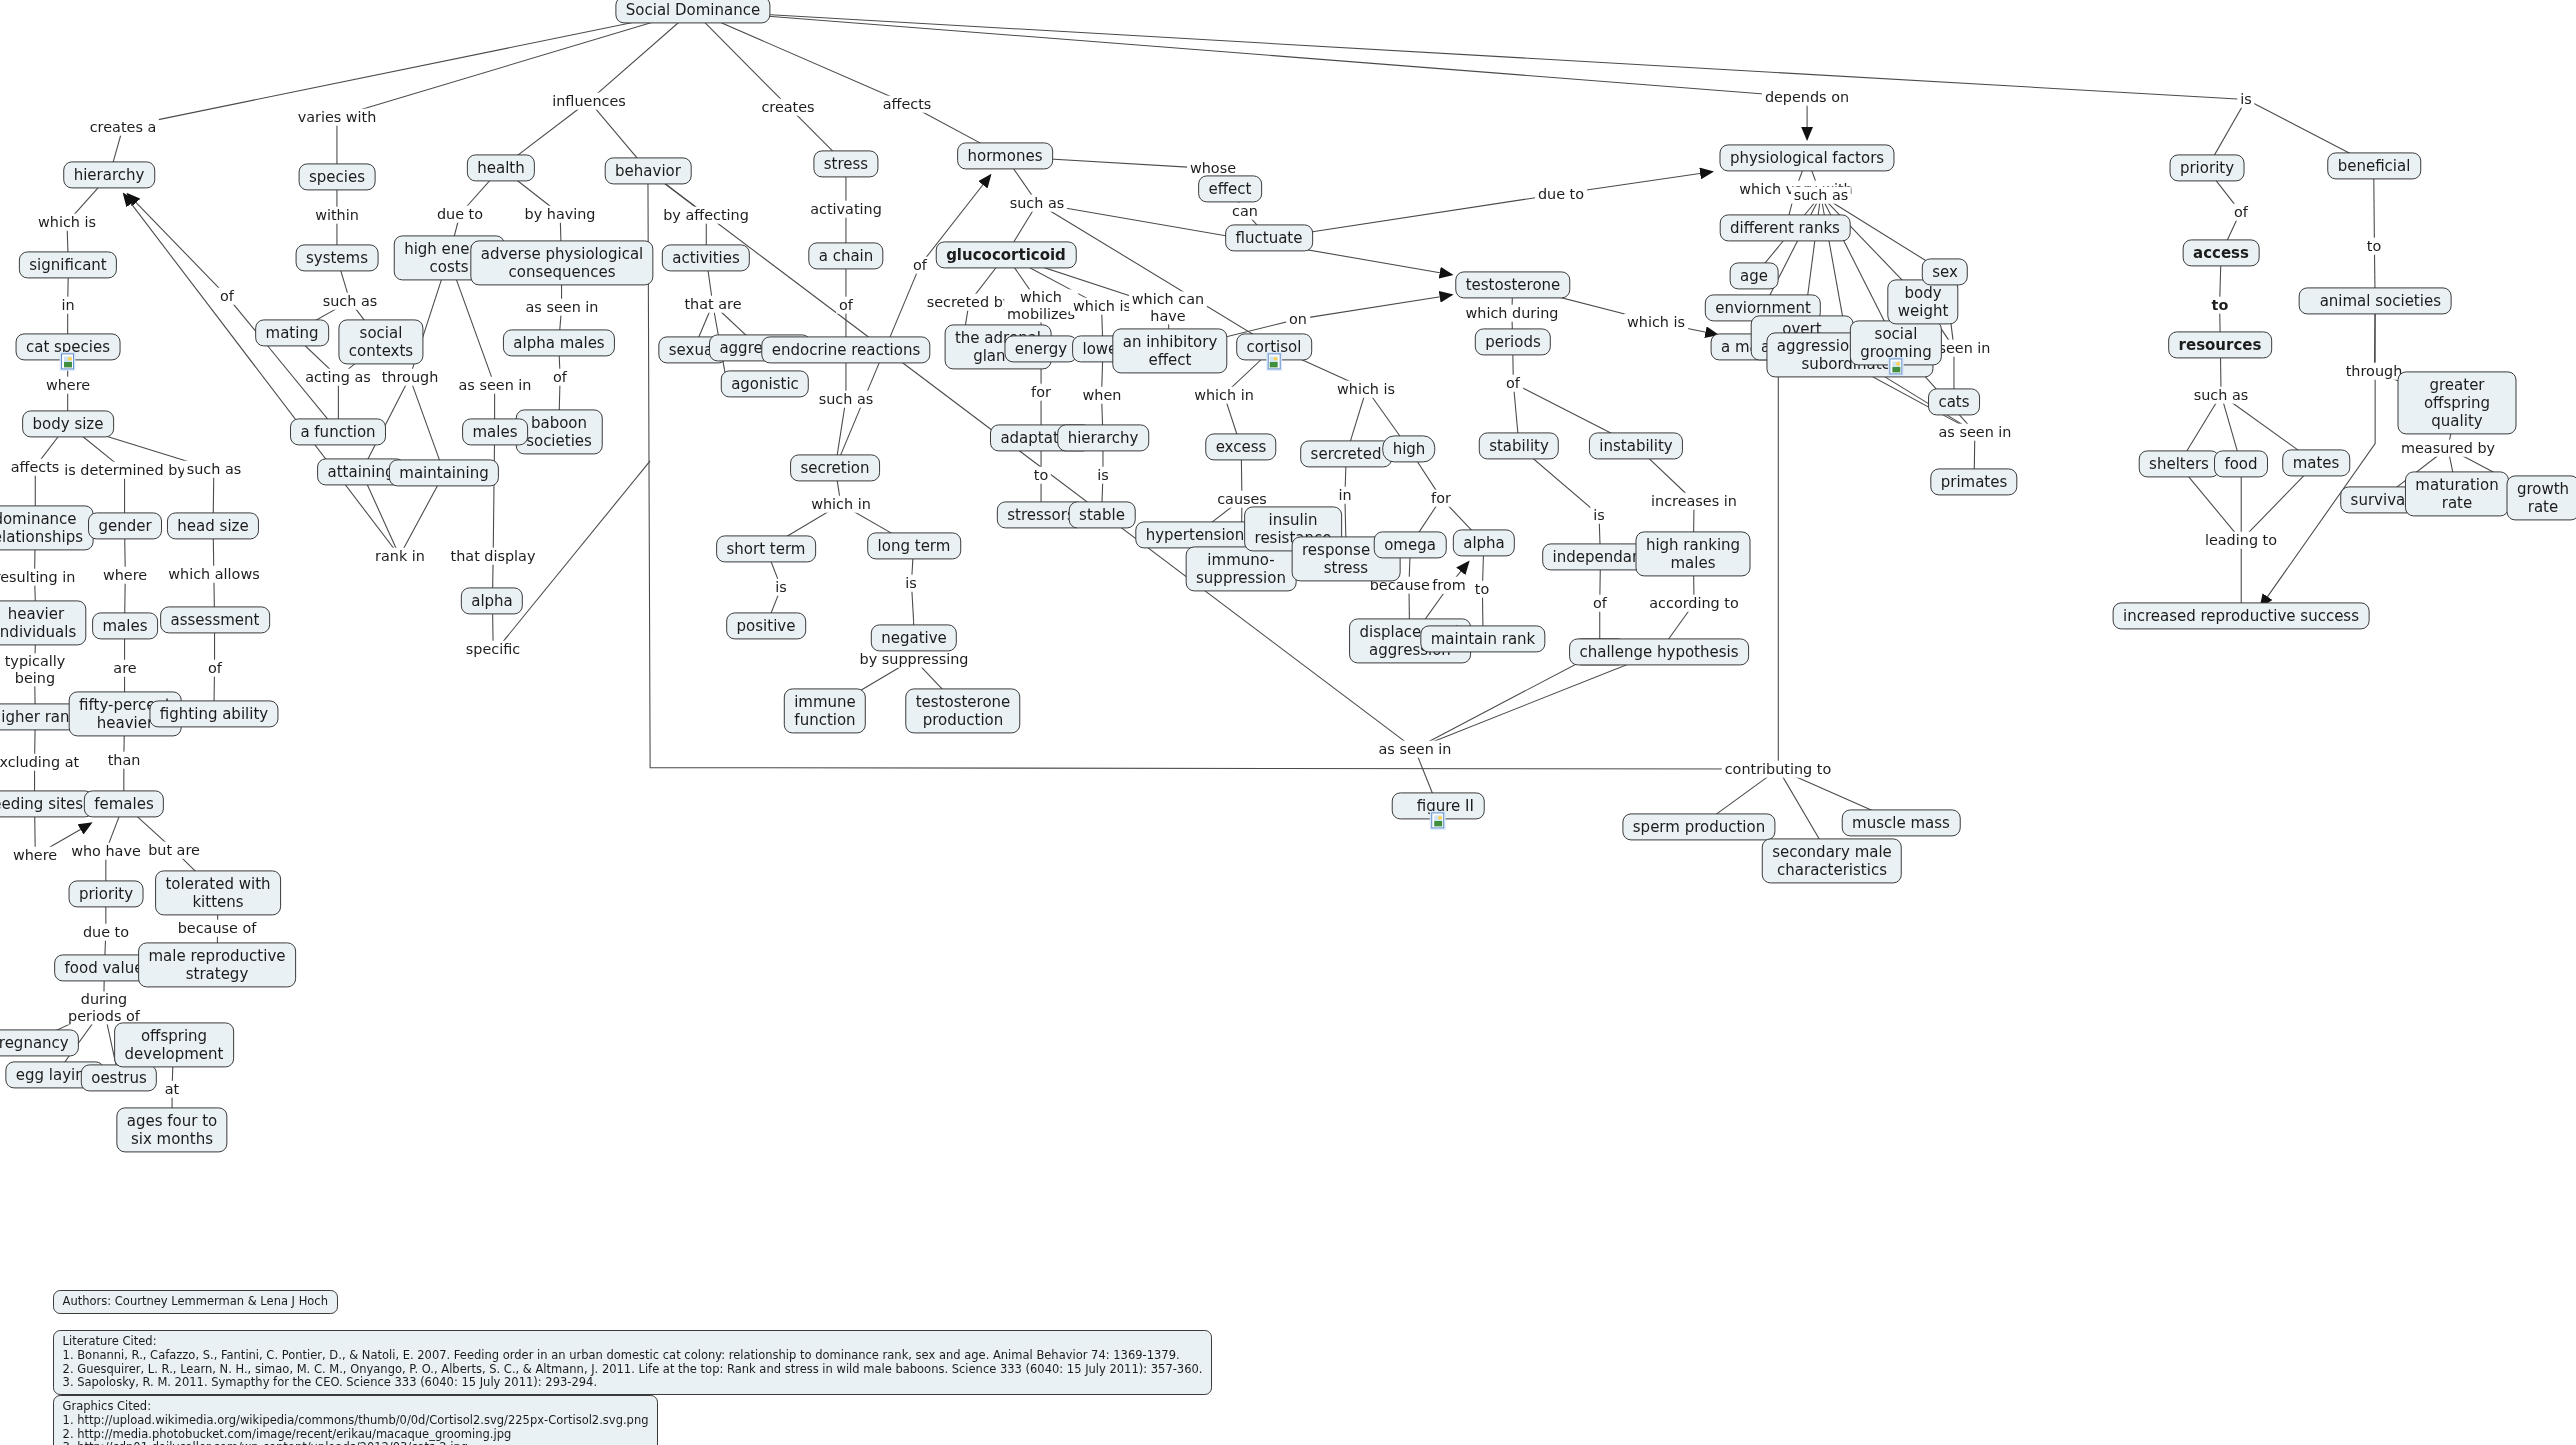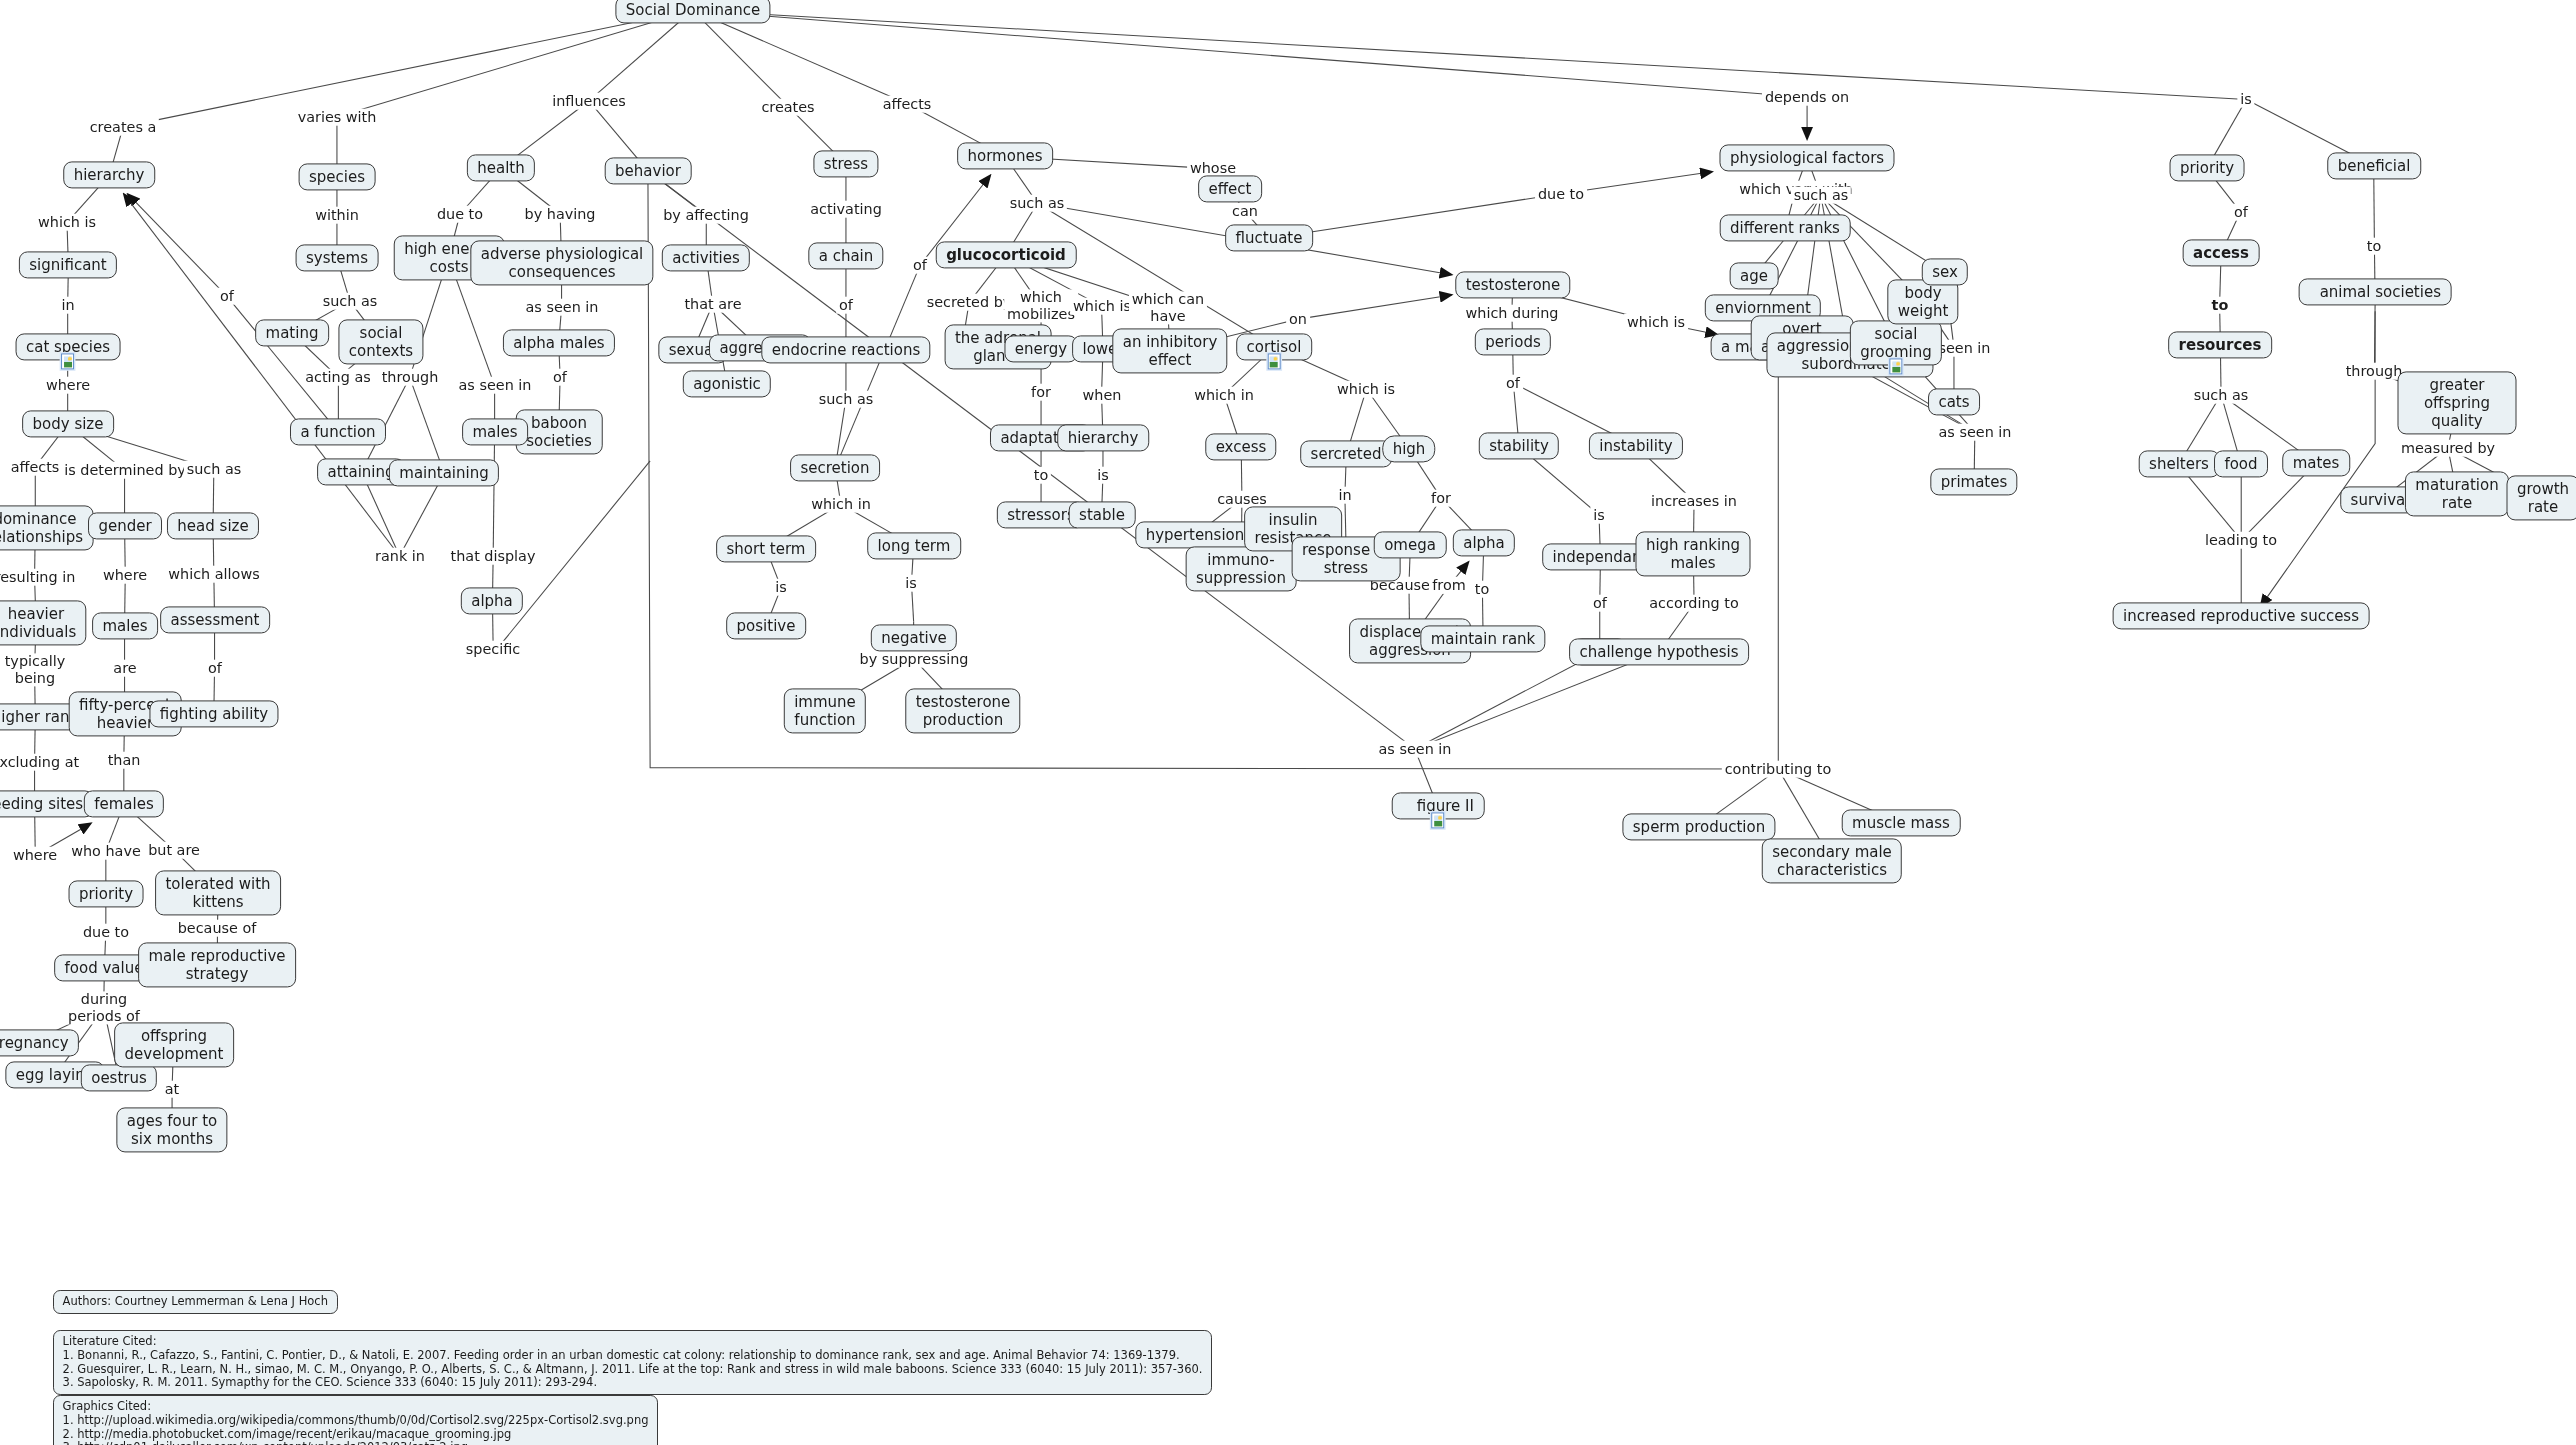--- a/index.html
+++ b/index.html
@@ -408,21 +408,21 @@
       <div class="cnode" style="left: 559px; top: 432px;"><span>baboon
 societies</span></div>
       <div class="cnode" style="left: 361px; top: 472px;"><span>attaining</span></div>
       <div class="cnode" style="left: 444px; top: 473px;"><span>maintaining</span></div>
       <div class="cnode" style="left: 495px; top: 432px;"><span>males</span></div>
       <div class="cnode" style="left: 492px; top: 601px;"><span>alpha</span></div>
       <div class="cnode" style="left: 648px; top: 171px;"><span>behavior</span></div>
       <div class="cnode" style="left: 706px; top: 258px;"><span>activities</span></div>
       <div class="cnode" style="left: 693px; top: 350px;"><span>sexual</span></div>
       <div class="cnode" style="left: 760px; top: 348px;"><span>aggressive</span></div>
-      <div class="cnode" style="left: 727px; top: 384px; text-align: center;"><span>agonistic</span></div>
+      <div class="cnode" style="left: 765px; top: 384px; text-align: center;"><span>agonistic</span></div>
       <div class="cnode" style="left: 846px; top: 164px;"><span>stress</span></div>
       <div class="cnode" style="left: 846px; top: 256px;"><span>a chain</span></div>
       <div class="cnode" style="left: 846px; top: 350px;"><span>endocrine reactions</span></div>
       <div class="cnode" style="left: 835px; top: 468px;"><span>secretion</span></div>
       <div class="cnode" style="left: 766px; top: 549px;"><span>short term</span></div>
       <div class="cnode" style="left: 914px; top: 546px;"><span>long term</span></div>
       <div class="cnode" style="left: 766px; top: 626px;"><span>positive</span></div>
       <div class="cnode" style="left: 914px; top: 638px;"><span>negative</span></div>
       <div class="cnode" style="left: 825px; top: 711px;"><span>immune
 function</span></div>
@@ -489,21 +489,21 @@
       <div class="cnode" style="left: 1954px; top: 402px;"><span>cats</span></div>
       <div class="cnode" style="left: 1974px; top: 482px;"><span>primates</span></div>
       <div class="cnode" style="left: 2207px; top: 168px;"><span>priority</span></div>
       <div class="cnode bold" style="left: 2221px; top: 253px;"><span>access</span></div>
       <div class="cnode bold" style="left: 2220px; top: 345px;"><span>resources</span></div>
       <div class="cnode" style="left: 2179px; top: 464px;"><span>shelters</span></div>
       <div class="cnode" style="left: 2241px; top: 464px;"><span>food</span></div>
       <div class="cnode" style="left: 2316px; top: 463px;"><span>mates</span></div>
       <div class="cnode" style="left: 2241px; top: 616px;"><span>increased reproductive success</span></div>
       <div class="cnode" style="left: 2374px; top: 166px;"><span>beneficial</span></div>
-      <div class="cnode" style="left: 2375px; top: 292px; padding-left: 20px;"><span>animal societies</span></div>
+      <div class="cnode" style="left: 2375px; top: 301px; padding-left: 20px;"><span>animal societies</span></div>
       <div class="cnode" style="left: 2457px; top: 403px;"><span>greater offspring
 quality</span></div>
       <div class="cnode" style="left: 2380px; top: 500px;"><span>survival</span></div>
       <div class="cnode" style="left: 2457px; top: 494px;"><span>maturation
 rate</span></div>
       <div class="cnode" style="left: 2543px; top: 498px;"><span>growth rate</span></div>
     </div>
 
   <div class="box" id="authors-box" style="left:53px;top:1290px;">
     <span>Authors: Courtney Lemmerman &amp; Lena J Hoch</span>

